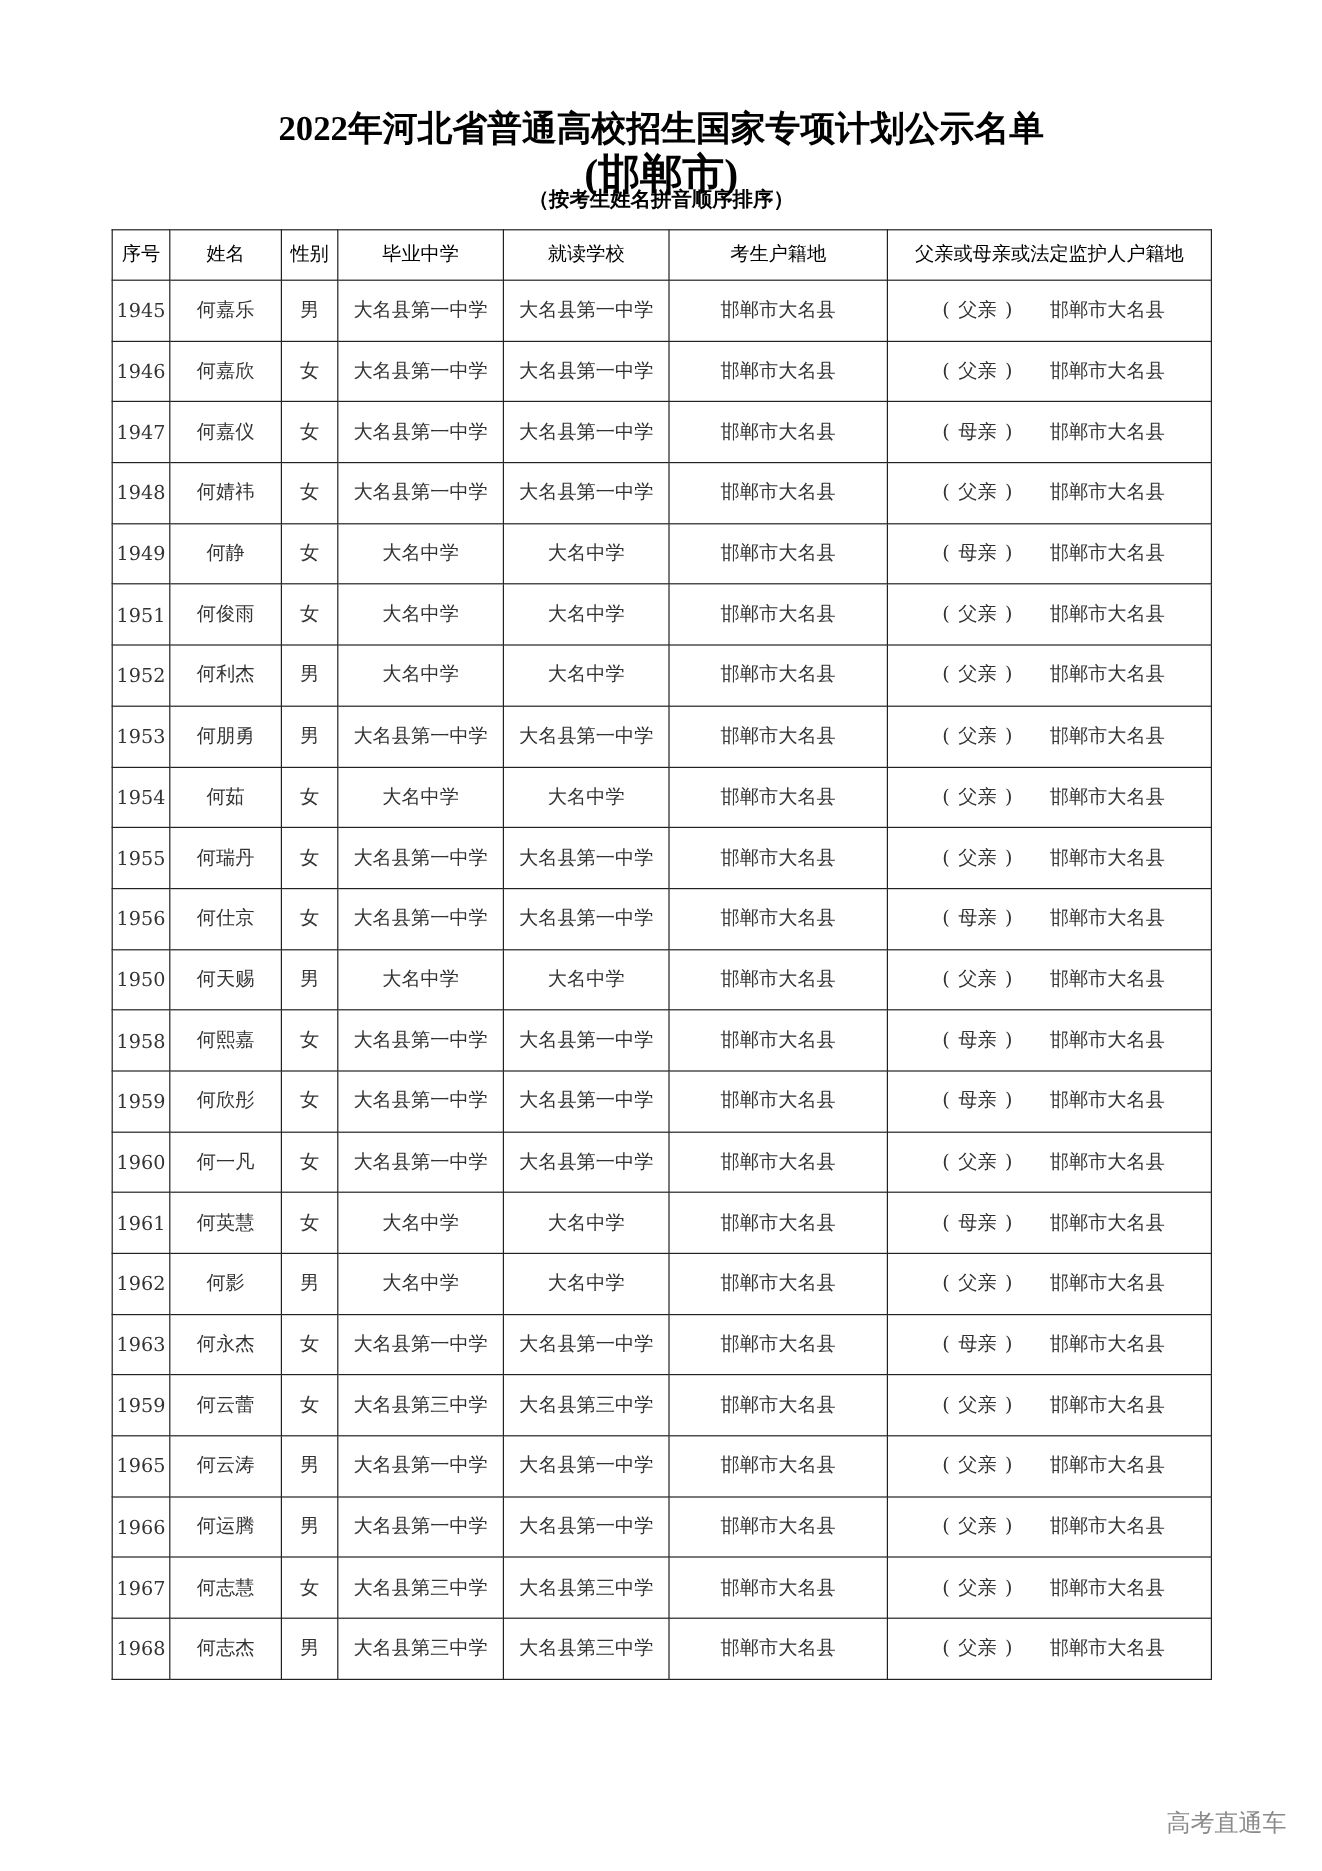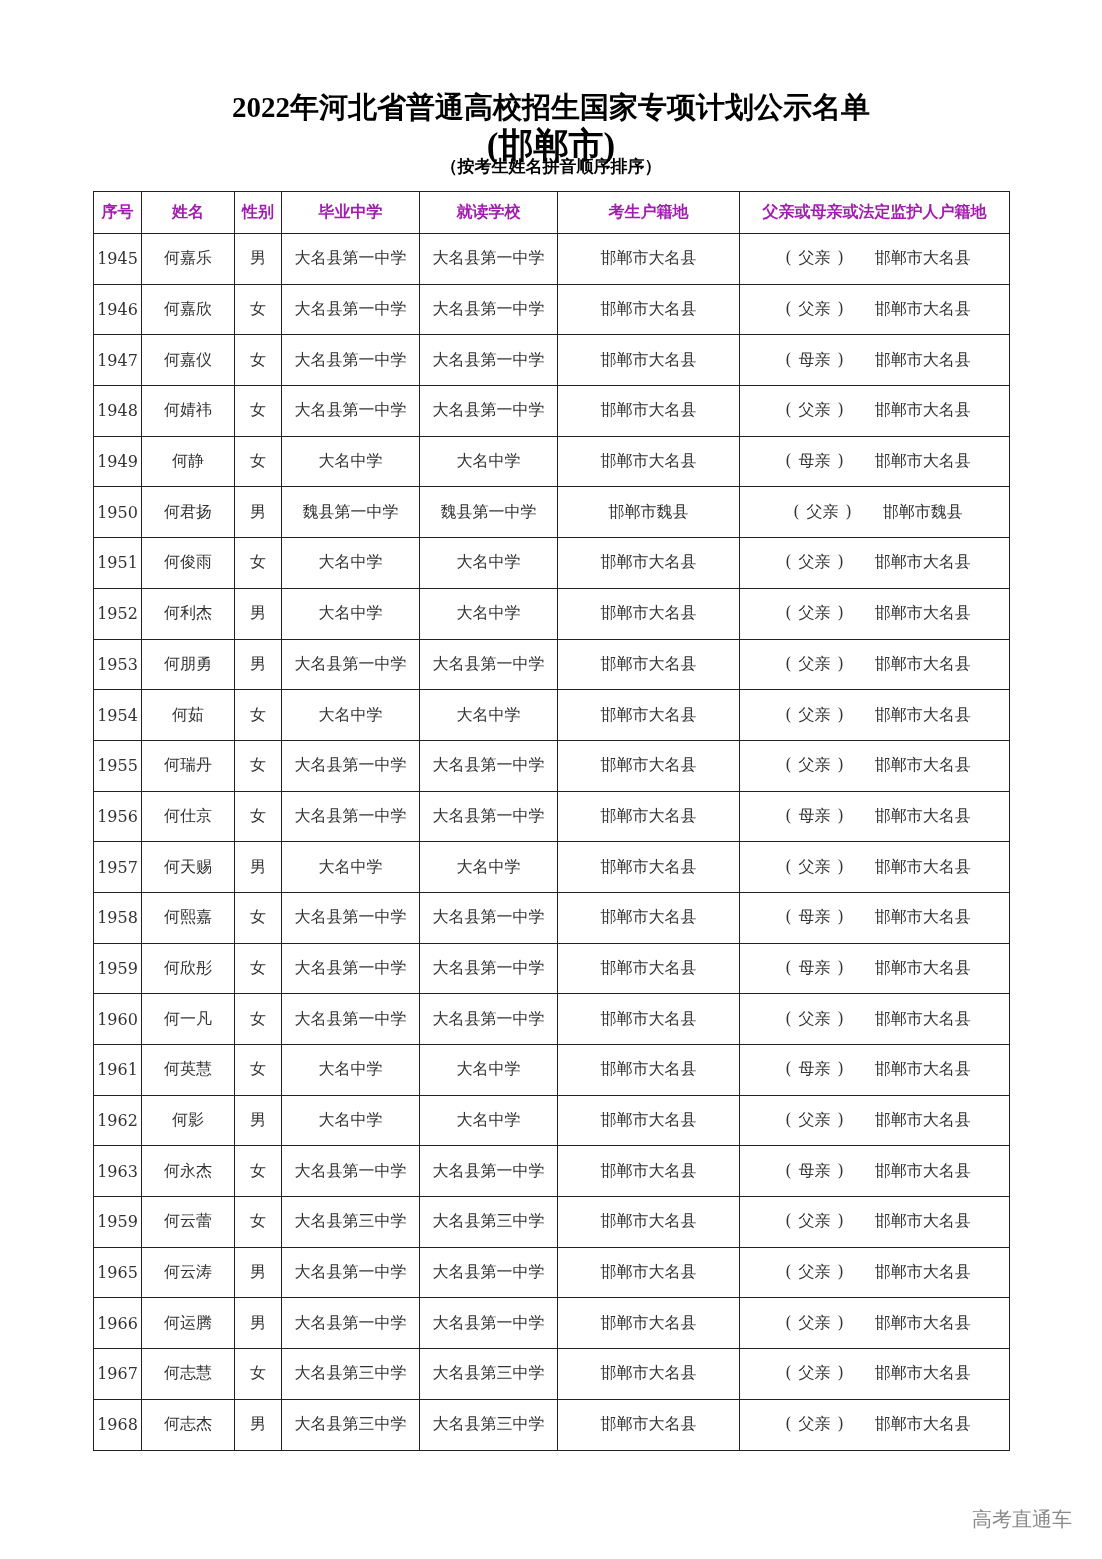--- a/index.html
+++ b/index.html
@@ -18,21 +18,21 @@
     border-collapse: collapse; table-layout: fixed;
     width: 916px;
     font-family: "DejaVu Serif", "Liberation Serif", serif;
   }
   table.roster th, table.roster td {
     border: 1.5px solid #222;
     text-align: center; vertical-align: middle; padding: 0;
     white-space: nowrap; overflow: hidden;
   }
   table.roster th {
-    height: 41px; font-size: 16px; font-weight: bold; color: #a21caf;
+    height: 41px; font-size: 16px; font-weight: normal; color: #000000;
     font-family: "DejaVu Sans", "Liberation Sans", sans-serif;
   }
   table.roster td {
     height: 49.7px; font-size: 16px; color: #333;
   }
   td.seq { font-size: 15px; color: #444; }
   .rel { display: inline-block; margin-right: 24px; }
   .rel .paren { display: inline-block; padding: 0 7px; }
   .watermark {
     position: absolute; right: 30px; top: 1506px;
@@ -123,31 +123,20 @@
     <td>何静</td>
     <td>女</td>
     <td>大名中学</td>
     <td>大名中学</td>
     <td>邯郸市大名县</td>
     <td>
       <span class="rel"><span class="paren">(</span><span>母亲</span><span class="paren">)</span></span><span>邯郸市大名县</span>
     </td>
   </tr>
 
-  <tr>
-    <td class="seq">1950</td>
-    <td>何君扬</td>
-    <td>男</td>
-    <td>魏县第一中学</td>
-    <td>魏县第一中学</td>
-    <td>邯郸市魏县</td>
-    <td>
-      <span class="rel"><span class="paren">(</span><span>父亲</span><span class="paren">)</span></span><span>邯郸市魏县</span>
-    </td>
-  </tr>
 
   <tr>
     <td class="seq">1951</td>
     <td>何俊雨</td>
     <td>女</td>
     <td>大名中学</td>
     <td>大名中学</td>
     <td>邯郸市大名县</td>
     <td>
       <span class="rel"><span class="paren">(</span><span>父亲</span><span class="paren">)</span></span><span>邯郸市大名县</span>
@@ -208,21 +197,21 @@
     <td>女</td>
     <td>大名县第一中学</td>
     <td>大名县第一中学</td>
     <td>邯郸市大名县</td>
     <td>
       <span class="rel"><span class="paren">(</span><span>母亲</span><span class="paren">)</span></span><span>邯郸市大名县</span>
     </td>
   </tr>
 
   <tr>
-    <td class="seq">1957</td>
+    <td class="seq">1950</td>
     <td>何天赐</td>
     <td>男</td>
     <td>大名中学</td>
     <td>大名中学</td>
     <td>邯郸市大名县</td>
     <td>
       <span class="rel"><span class="paren">(</span><span>父亲</span><span class="paren">)</span></span><span>邯郸市大名县</span>
     </td>
   </tr>
 

